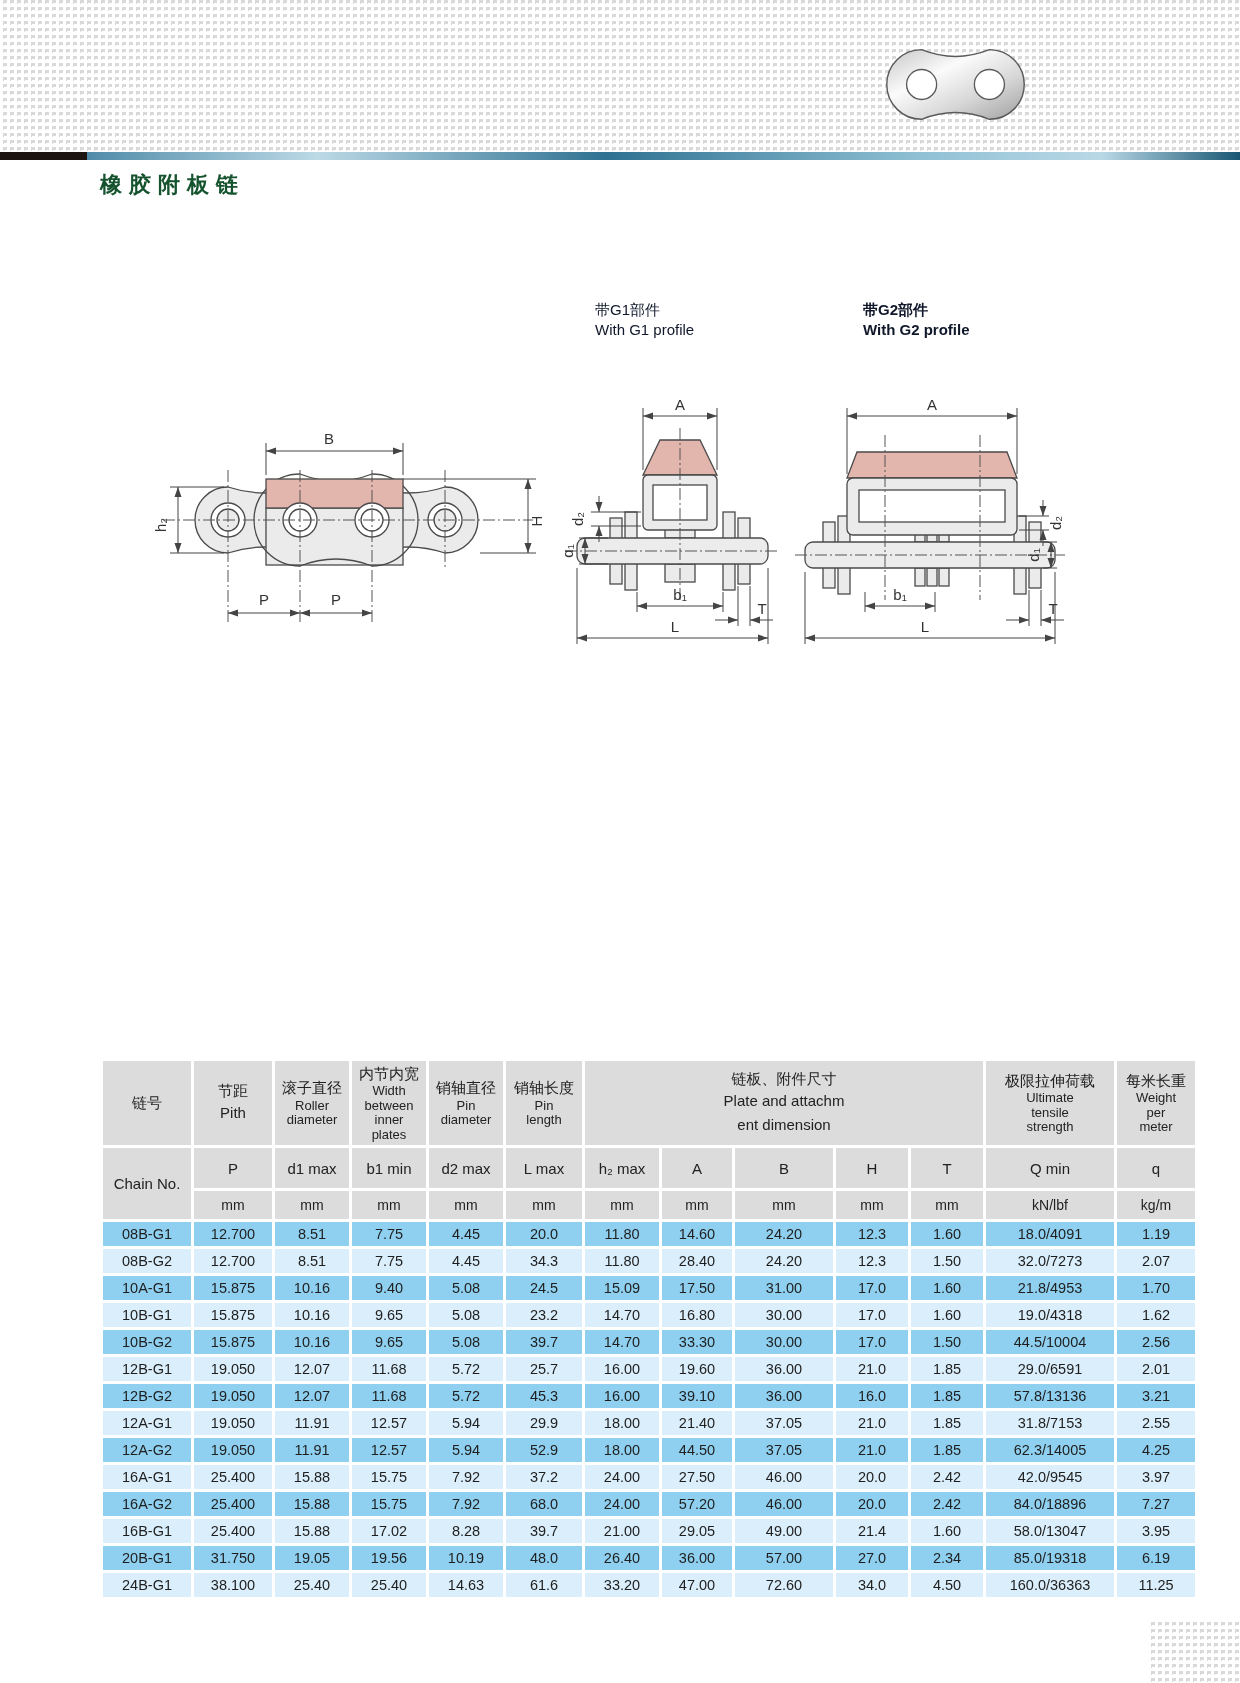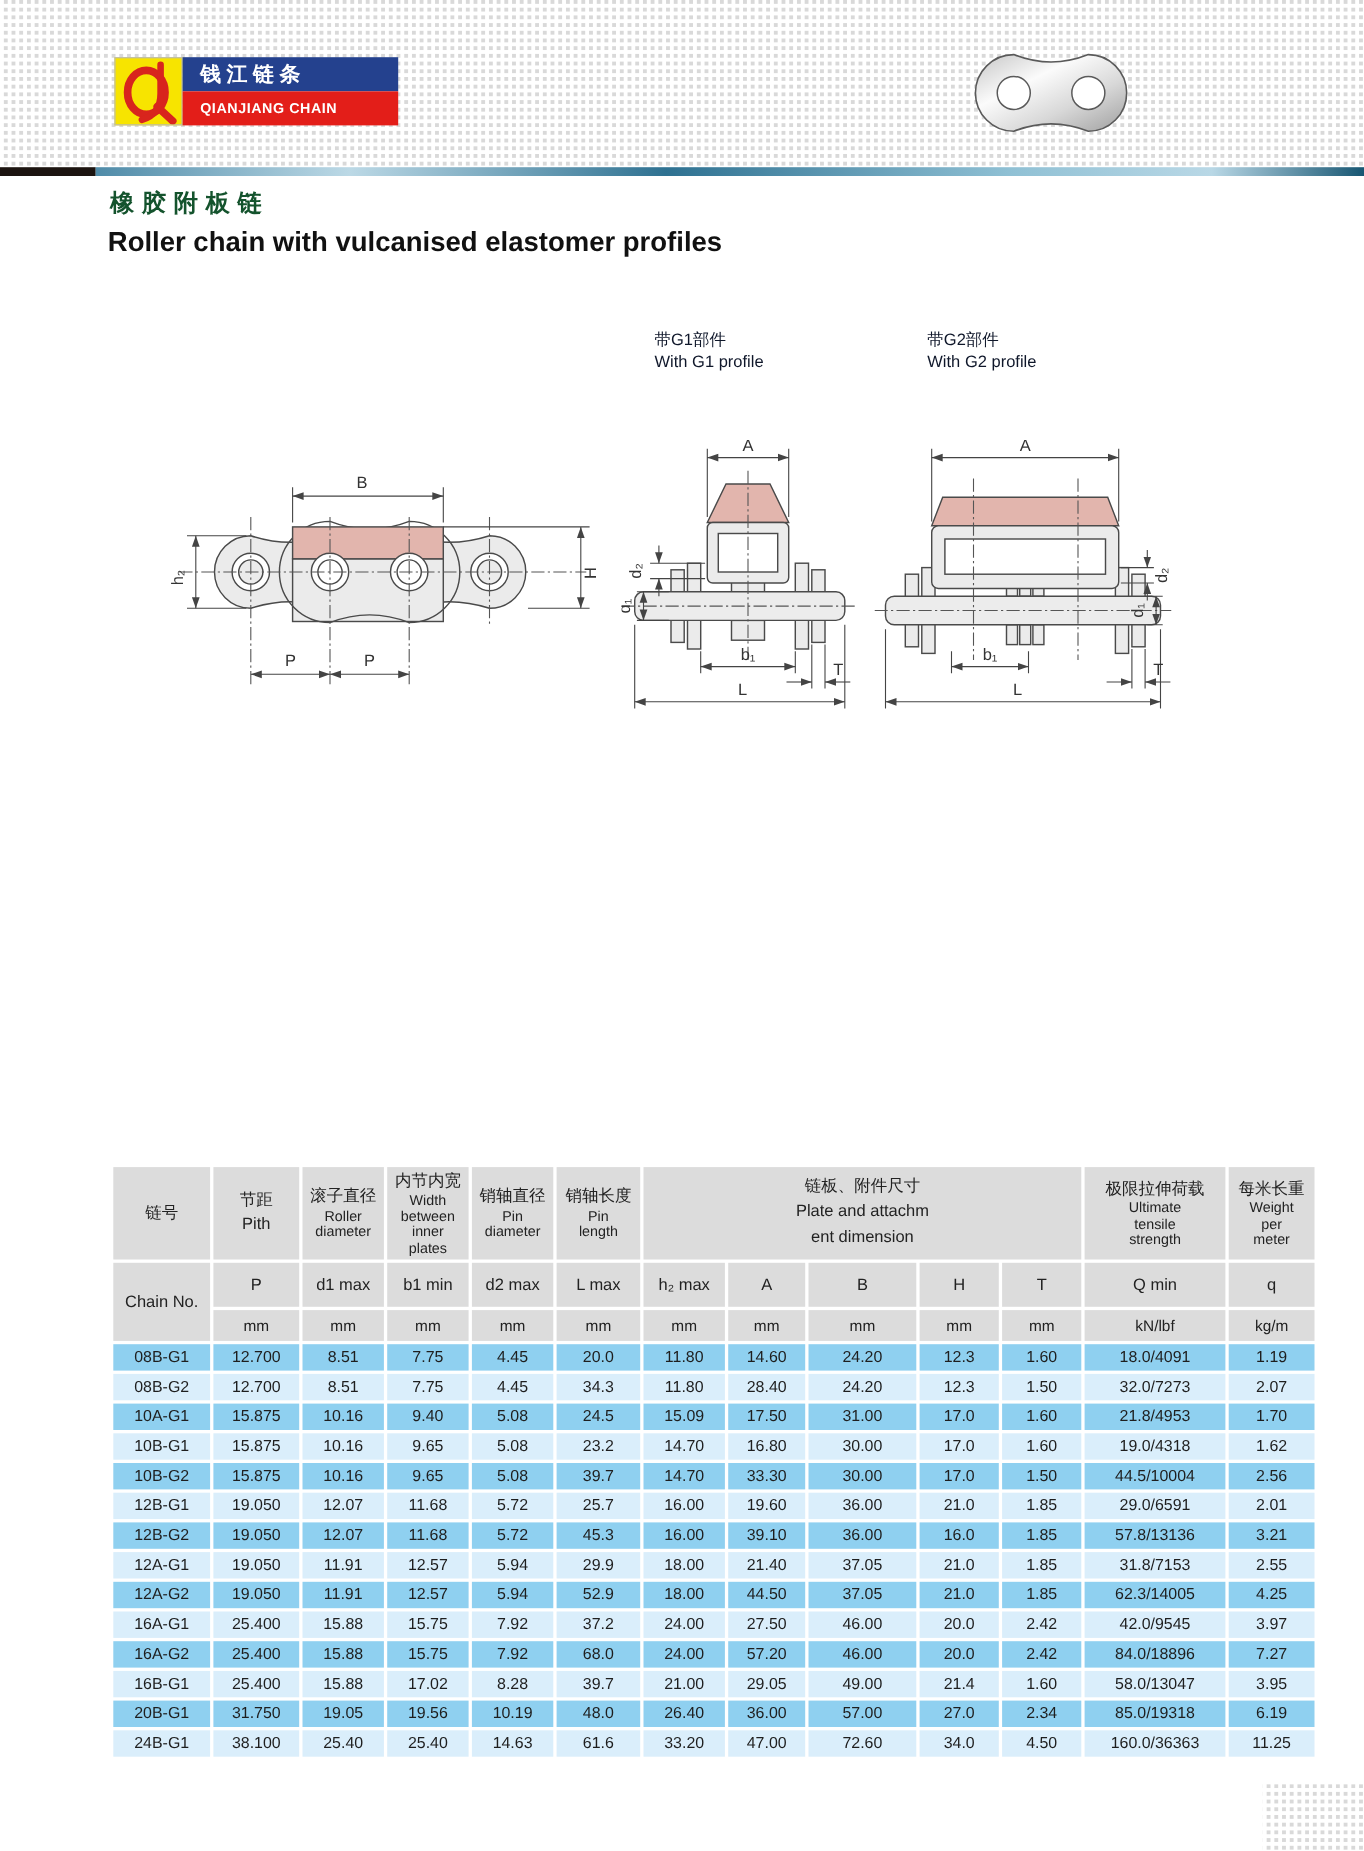--- a/index.html
+++ b/index.html
@@ -40,59 +40,45 @@
   tr.dark td{background:#8fd0f0;}
   tr.light td{background:#daeefb;}
   .dots-corner{position:absolute;right:0;bottom:0;width:92px;height:61px;}
 </style>
 </head>
 <body>
 
 <div id="page">
 
   <div class="top-band dots">
-    <div class="logo">
-      <div class="logo-box">
-        <svg width="60" height="60" viewBox="0 0 60 60">
-          <ellipse cx="28" cy="31" rx="17" ry="20" fill="none" stroke="#d8251d" stroke-width="7"></ellipse>
-          <line x1="38" y1="44" x2="52" y2="57" stroke="#d8251d" stroke-width="7" stroke-linecap="round"></line>
-          <path d="M 41 6 L 41 32 Q 41 51 24 56" fill="none" stroke="#d8251d" stroke-width="6" stroke-linecap="round"></path>
-        </svg>
-      </div>
-      <div class="logo-right">
-        <div class="logo-cn">钱江链条</div>
-        <div class="logo-en">QIANJIANG CHAIN</div>
-      </div>
-    </div>
     <svg style="position:absolute;left:878px;top:38px;" width="155" height="92" viewBox="0 0 160 95">
       <defs>
         <linearGradient id="metal" x1="0" y1="0" x2="1" y2="1">
           <stop offset="0" stop-color="#c6c6c6"></stop>
             <stop offset="0.35" stop-color="#fbfbfb"></stop>
           <stop offset="0.65" stop-color="#d8d8d8"></stop>
             <stop offset="1" stop-color="#9f9f9f"></stop>
         </linearGradient>
       </defs>
       <path d="M 45 12 Q 80 26 115 12 A 36 36 0 0 1 115 84 Q 80 70 45 84 A 36 36 0 0 1 45 12 Z" fill="url(#metal)" stroke="#5a5a5a" stroke-width="1.5"></path>
       <circle cx="45" cy="48" r="15.5" fill="#fff" stroke="#5a5a5a" stroke-width="1.4"></circle>
       <circle cx="115" cy="48" r="15.5" fill="#fff" stroke="#5a5a5a" stroke-width="1.4"></circle>
     </svg>
   </div>
 
   <div class="bar-black"></div>
   <div class="bar-blue"></div>
 
   <div class="title-cn">橡胶附板链</div>
-  <div class="title-en">Roller chain with vulcanised elastomer profiles</div>
 
   <div class="diagram-caption" style="left:595px;top:300px;">
     <div>带G1部件</div>
     <div>With G1 profile</div>
   </div>
-  <div class="diagram-caption" style="left:843px;top:300px;">
+  <div class="diagram-caption" style="left:863px;top:300px;font-weight:bold;">
     <div>带G2部件</div>
     <div>With G2 profile</div>
   </div>
 
   <svg style="position:absolute;left:128px;top:375px;" width="430" height="270" viewBox="0 0 430 270">
     <defs>
       <marker id="mE" markerWidth="12" markerHeight="8" refX="10" refY="4" orient="auto" markerUnits="userSpaceOnUse">
         <path d="M0,0.5 L10,4 L0,7.5 Z" fill="#444"></path>
         </marker>
       <marker id="mS" markerWidth="12" markerHeight="8" refX="1" refY="4" orient="auto" markerUnits="userSpaceOnUse">

